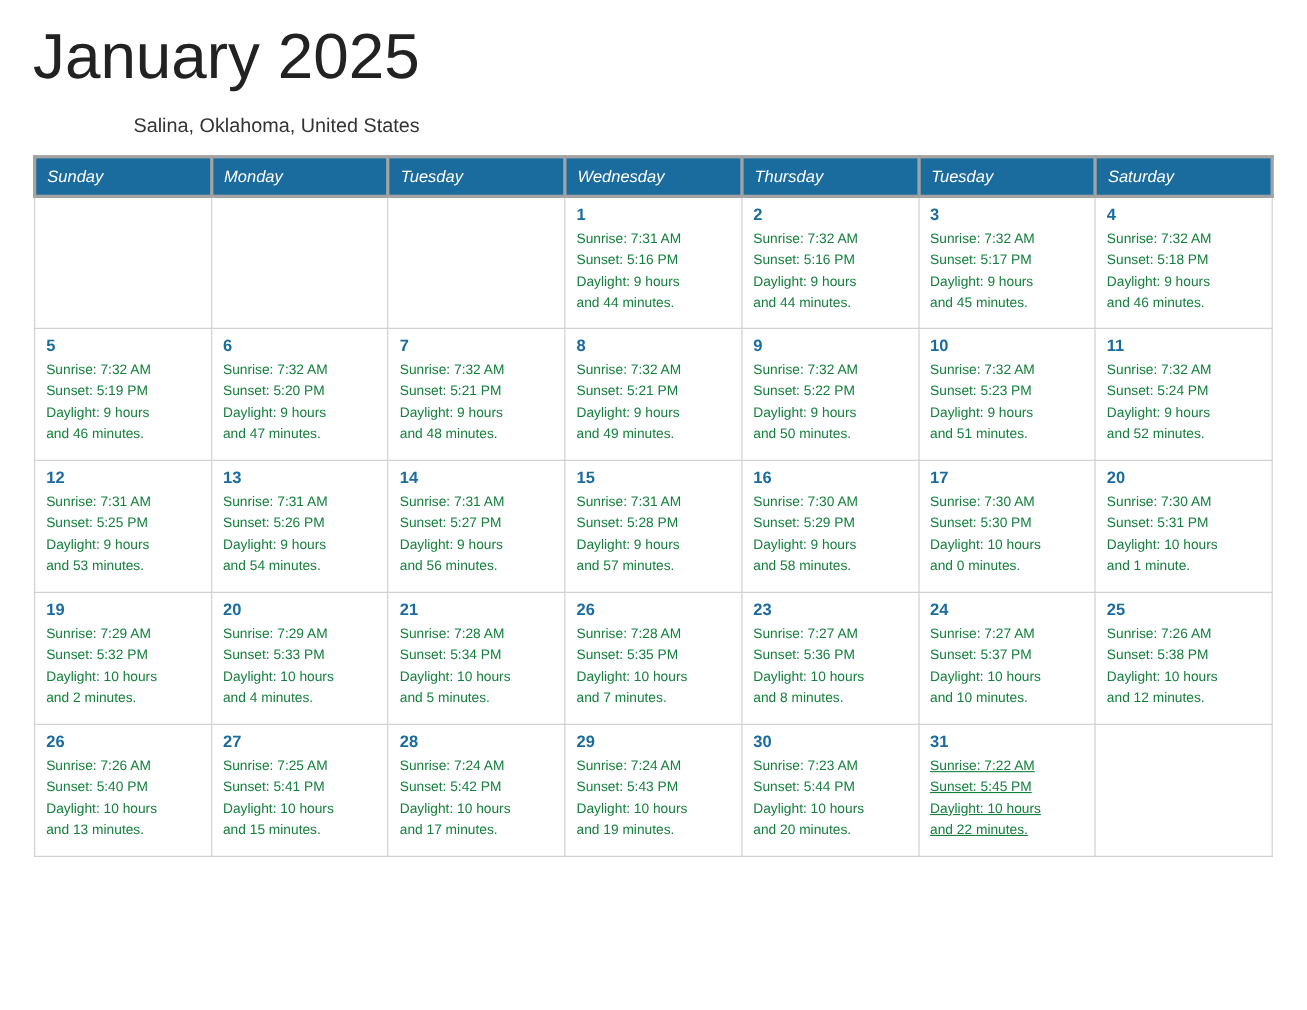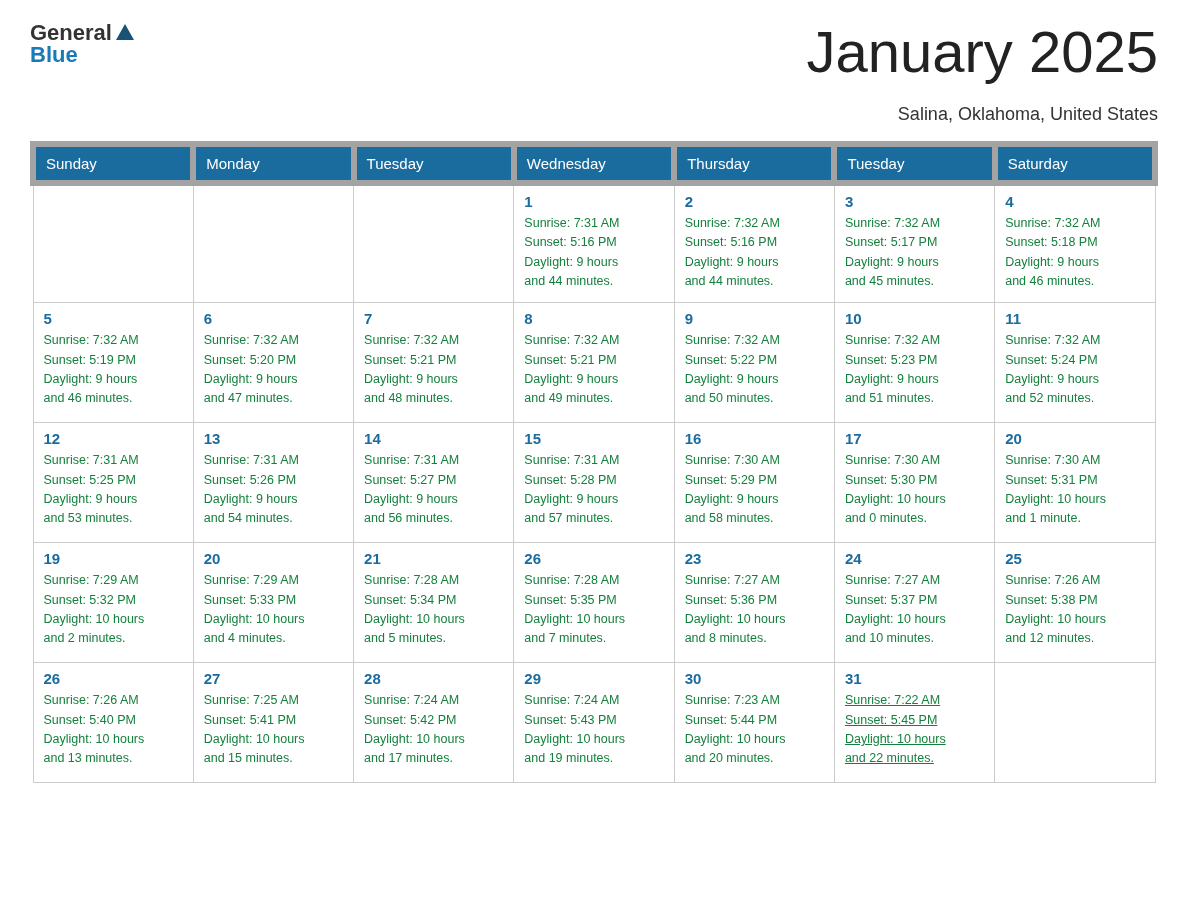--- a/index.html
+++ b/index.html
@@ -40,21 +40,22 @@
       border-collapse: collapse;
       table-layout: fixed;
     }
     .calendar-table thead tr th {
       background-color: #1a6b9e;
       color: #fff;
       font-size: 15px;
       font-weight: normal;
       padding: 8px 10px;
       text-align: left;
-      border: 6px solid #a3a3a3;
+      border: 3px solid #a3a3a3;
+      font-style: italic;
     }
     .calendar-table tbody tr td {
       border: 1px solid #ccc;
       vertical-align: top;
       padding: 7px 10px 10px 10px;
       font-size: 12.5px;
       color: #222;
       height: 120px;
     }
     .day-number {
@@ -96,27 +97,20 @@
       border-right: 9px solid transparent;
       border-bottom: 16px solid #1a5276;
       margin-left: 4px;
       margin-bottom: 2px;
     }
   </style>
 </head>
 <body>
 
 <div class="header">
-  <div class="logo-wrapper">
-    <div class="logo-line1">
-      <span class="logo-text-general">General</span>
-      <span class="logo-triangle"></span>
-    </div>
-    <div class="logo-line2">Blue</div>
-  </div>
   <div class="title-block">
     <div class="month-title">January 2025</div>
     <div class="location-title">Salina, Oklahoma, United States</div>
   </div>
 </div>
 
 <table class="calendar-table">
   <thead>
     <tr>
     <th>Sunday</th>

